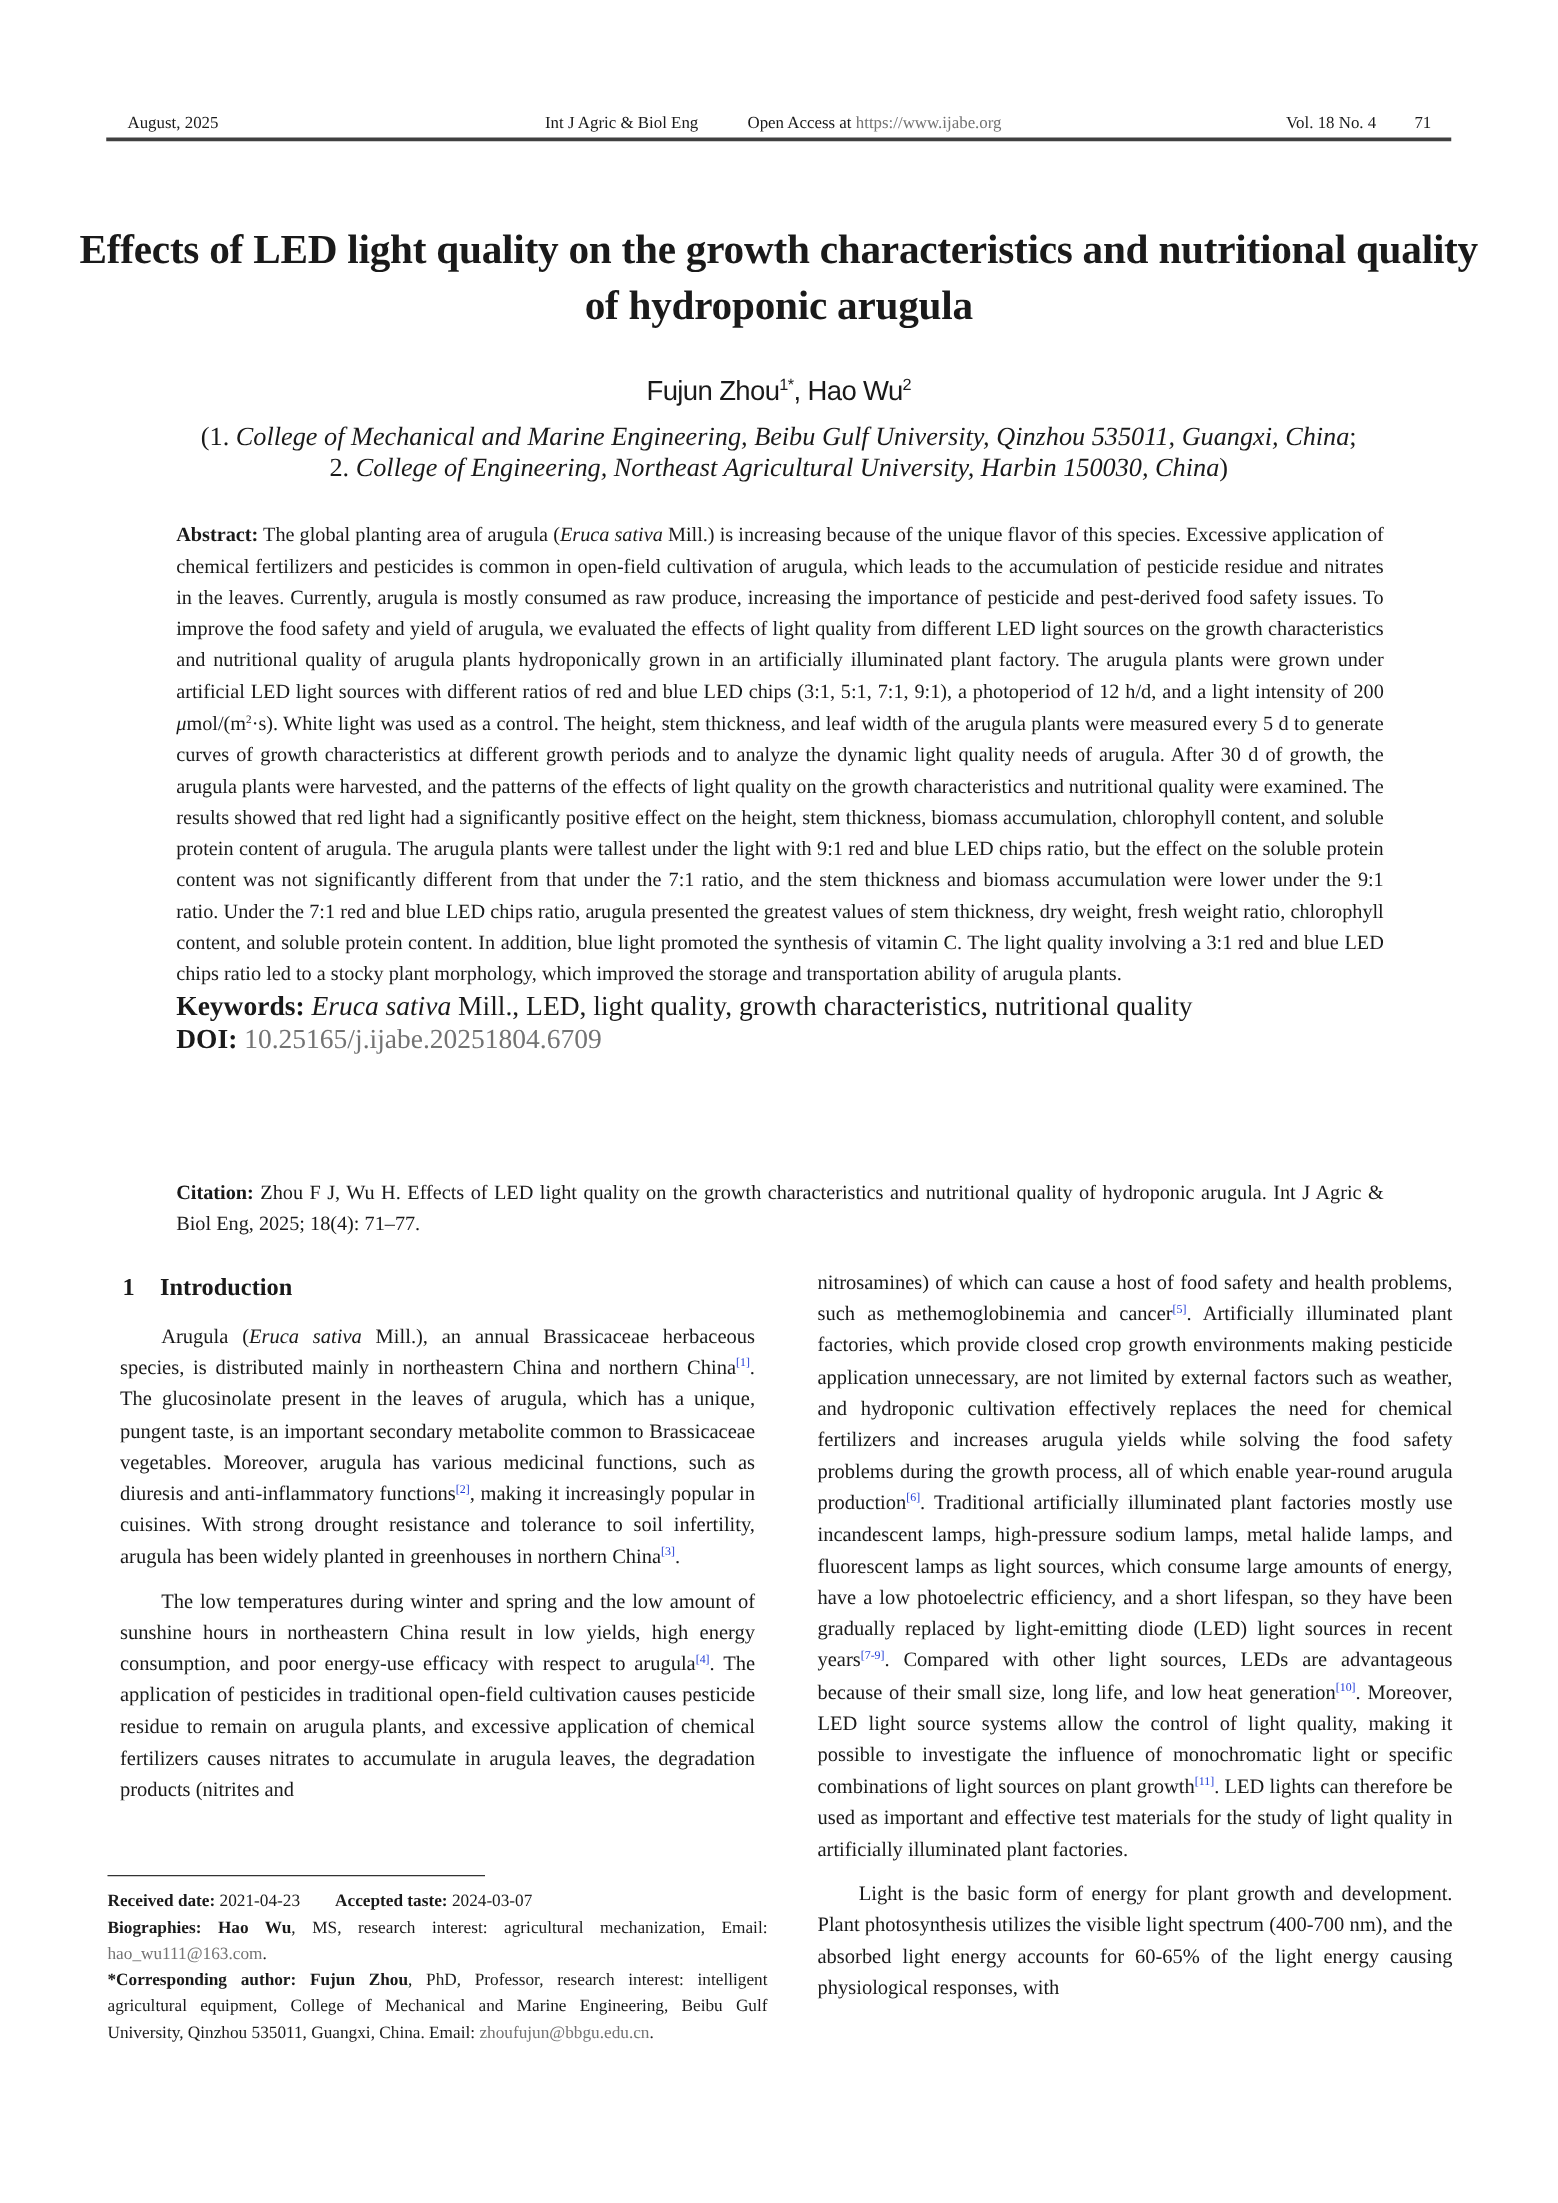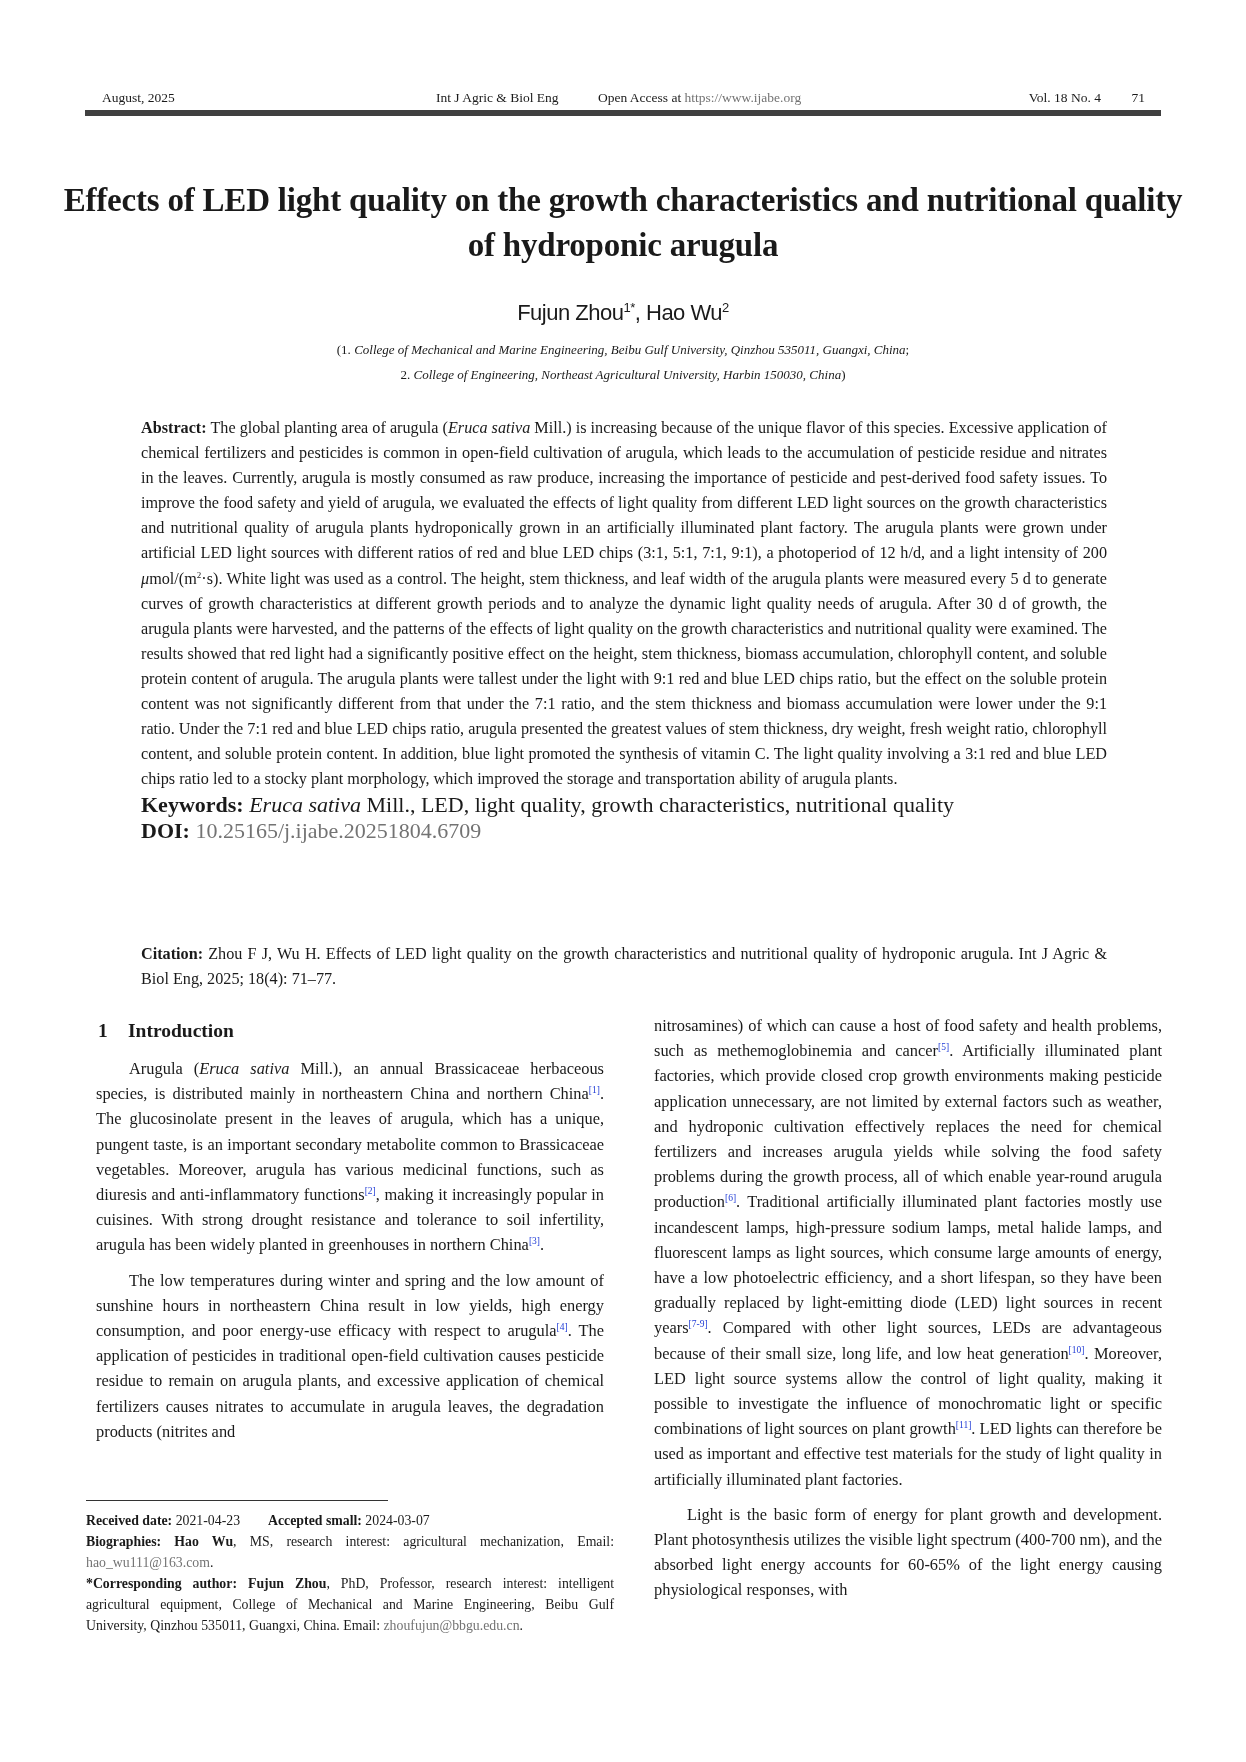--- a/index.html
+++ b/index.html
@@ -1,37 +1,37 @@
 <!DOCTYPE html>
 <html><head>
 <meta charset="utf-8">
 <style>
   html, body { margin: 0; padding: 0; background: #ffffff; }
   body { width: 1246px; height: 1762px; position: relative; overflow: hidden;
          font-family: "Liberation Serif", serif; color: #1a1a1a; }
   a, .link { color: #737373; text-decoration: none; }
 
   .running-header { position: absolute; left: 85px; top: 88px; width: 1076px; height: 22px;
-         font-size: 13.5px; border-bottom: 6px solid #404040; }
+         font-size: 13.5px; border-bottom: 3px solid #404040; }
   .running-header span { position: absolute; top: 2px; white-space: nowrap; }
   .rh-date { left: 17px; }
   .rh-journal { left: 330px; margin-left: 21px; }
   .rh-access { left: 513px; }
   .rh-vol { right: 60px; }
   .rh-page { right: 16px; }
 
   .title { position: absolute; left: 60px; top: 178px; width: 1126px; text-align: center;
          font-size: 33px; font-weight: bold; line-height: 45px; letter-spacing: -0.2px; }
 
   .authors { position: absolute; left: 0; top: 300px; width: 1246px; text-align: center;
          font-family: "Liberation Sans", sans-serif; font-size: 22px; letter-spacing: -0.5px; }
   .authors sup { font-size: 13px; }
 
   .affils { position: absolute; left: 0; top: 337px; width: 1246px; text-align: center;
-         font-size: 13px; line-height: 25px; }
+         font-size: 21px; line-height: 25px; }
   .affils i { font-style: italic; }
 
   .abstract { position: absolute; left: 141px; top: 416px; width: 966px;
          font-size: 16.2px; line-height: 25.1px; text-align: justify; }
   .abstract b { font-weight: bold; }
   .kw, .doi { font-size: 22px; line-height: 25.1px; }
 
   .citation { position: absolute; left: 141px; top: 942px; width: 966px;
          font-size: 16.2px; line-height: 25.1px; text-align: justify; }
 
@@ -87,16 +87,16 @@
   <p class="para"><span>The low temperatures during winter and spring and the low amount of sunshine hours in northeastern China result in low yields, high energy consumption, and poor energy-use efficacy with respect to arugula</span><sup class="ref">[4]</sup><span>. The application of pesticides in traditional open-field cultivation causes pesticide residue to remain on arugula plants, and excessive application of chemical fertilizers causes nitrates to accumulate in arugula leaves, the degradation products (nitrites and</span></p>
 </div>
 
 <div class="col col-right">
   <p class="para noindent"><span>nitrosamines) of which can cause a host of food safety and health problems, such as methemoglobinemia and cancer</span><sup class="ref">[5]</sup><span>. Artificially illuminated plant factories, which provide closed crop growth environments making pesticide application unnecessary, are not limited by external factors such as weather, and hydroponic cultivation effectively replaces the need for chemical fertilizers and increases arugula yields while solving the food safety problems during the growth process, all of which enable year-round arugula production</span><sup class="ref">[6]</sup><span>. Traditional artificially illuminated plant factories mostly use incandescent lamps, high-pressure sodium lamps, metal halide lamps, and fluorescent lamps as light sources, which consume large amounts of energy, have a low photoelectric efficiency, and a short lifespan, so they have been gradually replaced by light-emitting diode (LED) light sources in recent years</span><sup class="ref">[7-9]</sup><span>. Compared with other light sources, LEDs are advantageous because of their small size, long life, and low heat generation</span><sup class="ref">[10]</sup><span>. Moreover, LED light source systems allow the control of light quality, making it possible to investigate the influence of monochromatic light or specific combinations of light sources on plant growth</span><sup class="ref">[11]</sup><span>. LED lights can therefore be used as important and effective test materials for the study of light quality in artificially illuminated plant factories.</span></p>
   <p class="para">Light is the basic form of energy for plant growth and development. Plant photosynthesis utilizes the visible light spectrum (400-700 nm), and the absorbed light energy accounts for 60-65% of the light energy causing physiological responses, with</p>
 </div>
 
 <div class="footnote-rule"></div>
 <div class="footnotes">
-  <p><b>Received date:</b><span> 2021-04-23</span><span class="gap"></span><b>Accepted small:</b><span> 2024-03-07</span></p>
+  <p><b>Received date:</b><span> 2021-04-23</span><span class="gap"></span><b>Accepted taste:</b><span> 2024-03-07</span></p>
   <p><b>Biographies:</b><b> Hao Wu</b><span>, MS, research interest: agricultural mechanization, Email: </span><a class="link">hao_wu111@163.com</a><span>.</span></p>
   <p><b>*Corresponding author:</b><b> Fujun Zhou</b><span>, PhD, Professor, research interest: intelligent agricultural equipment, College of Mechanical and Marine Engineering, Beibu Gulf University, Qinzhou 535011, Guangxi, China. Email: </span><a class="link">zhoufujun@bbgu.edu.cn</a><span>.</span></p>
 </div>
 
 </body></html>

